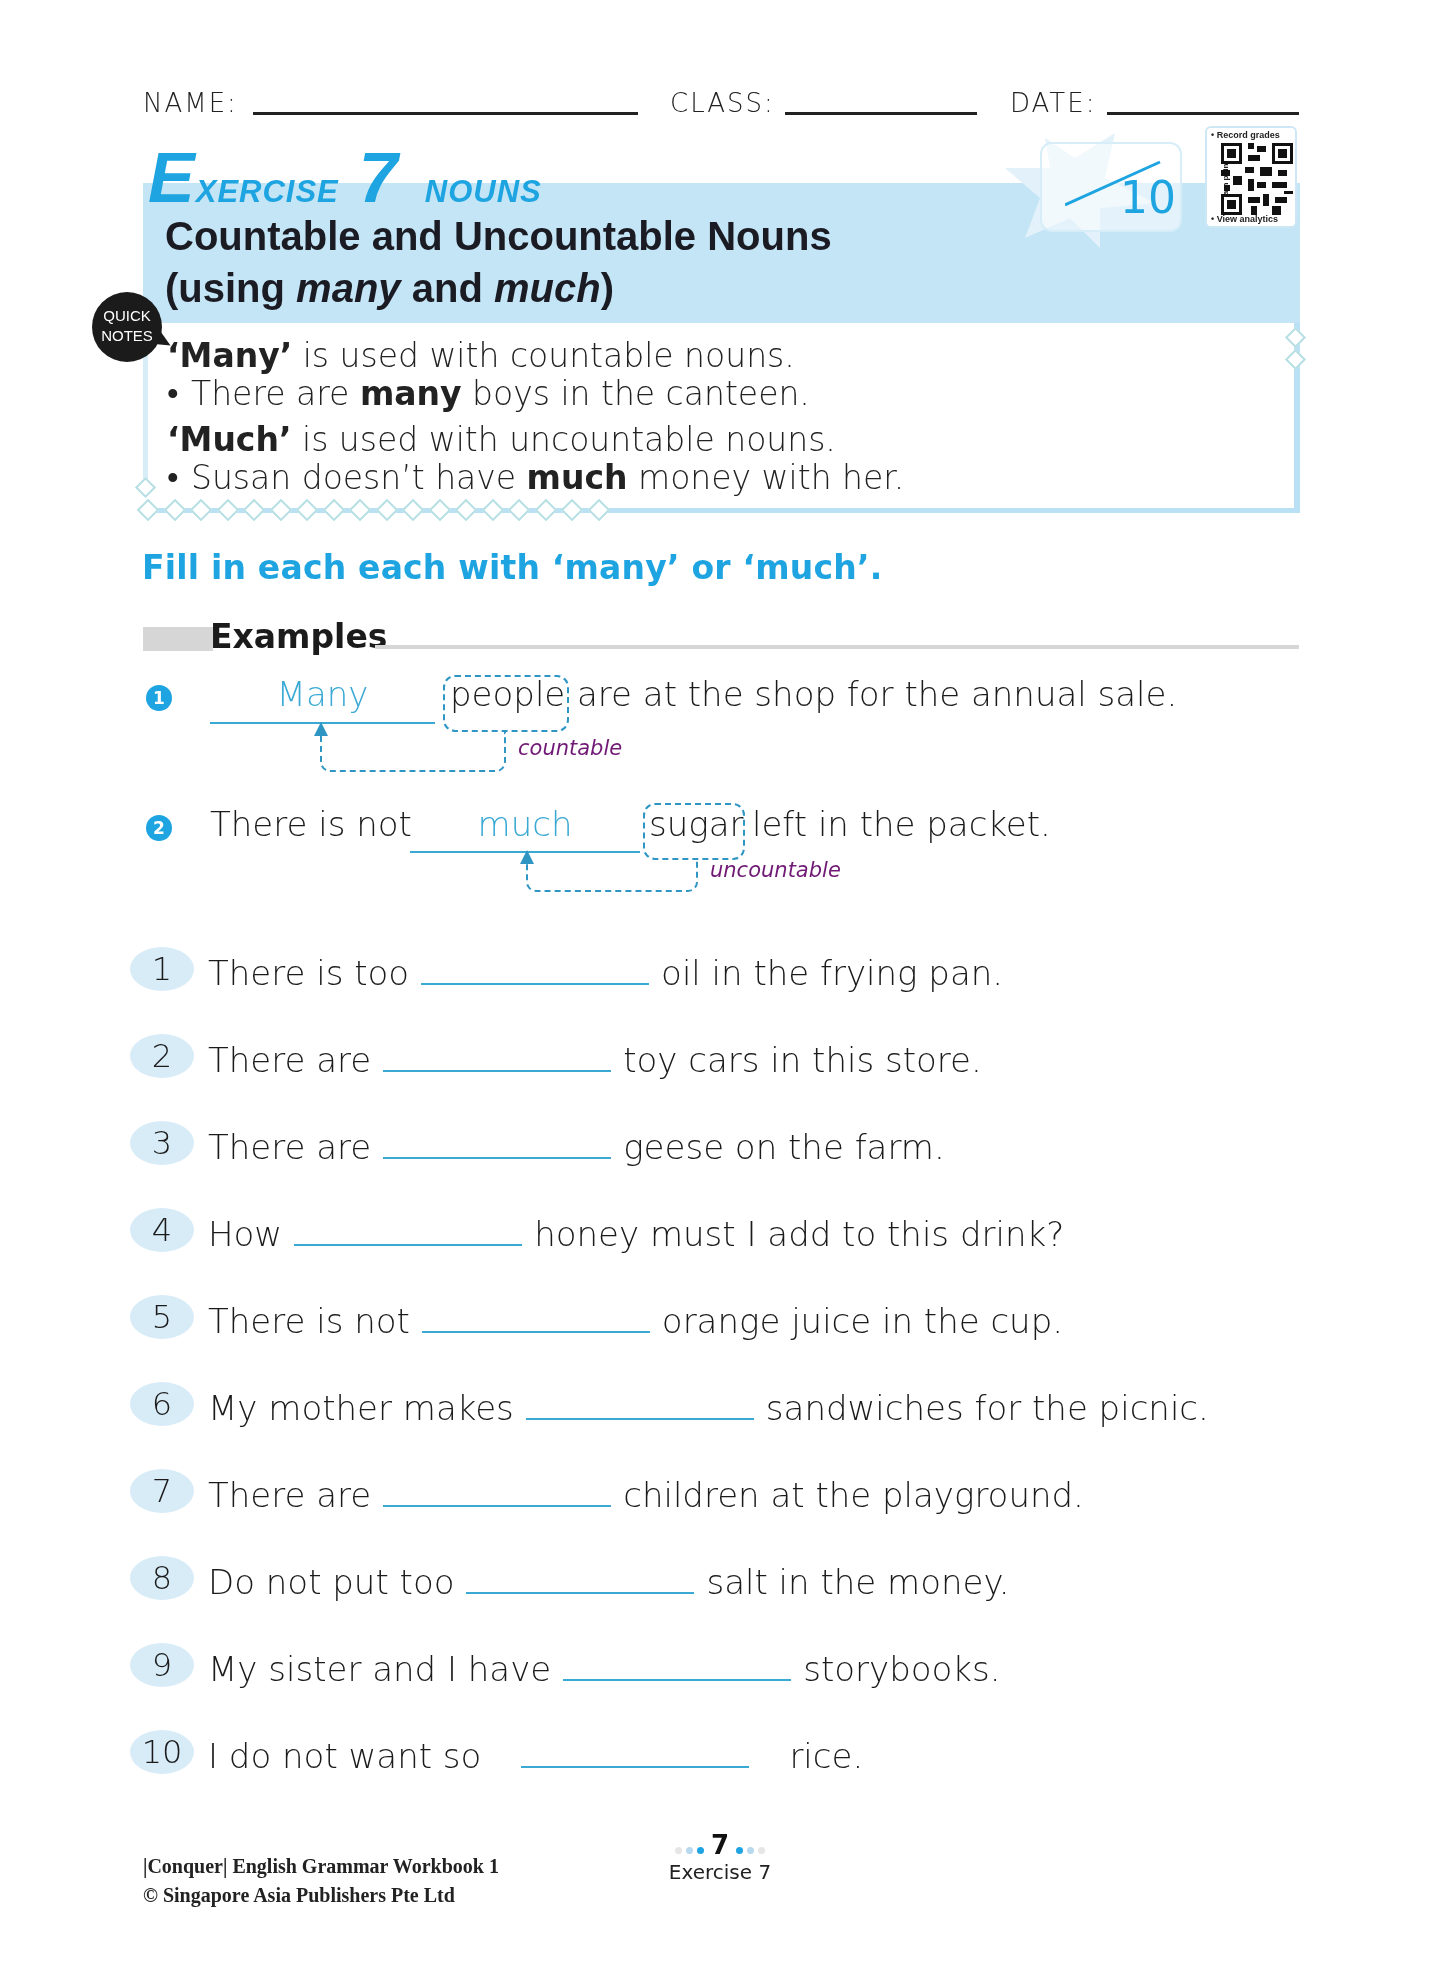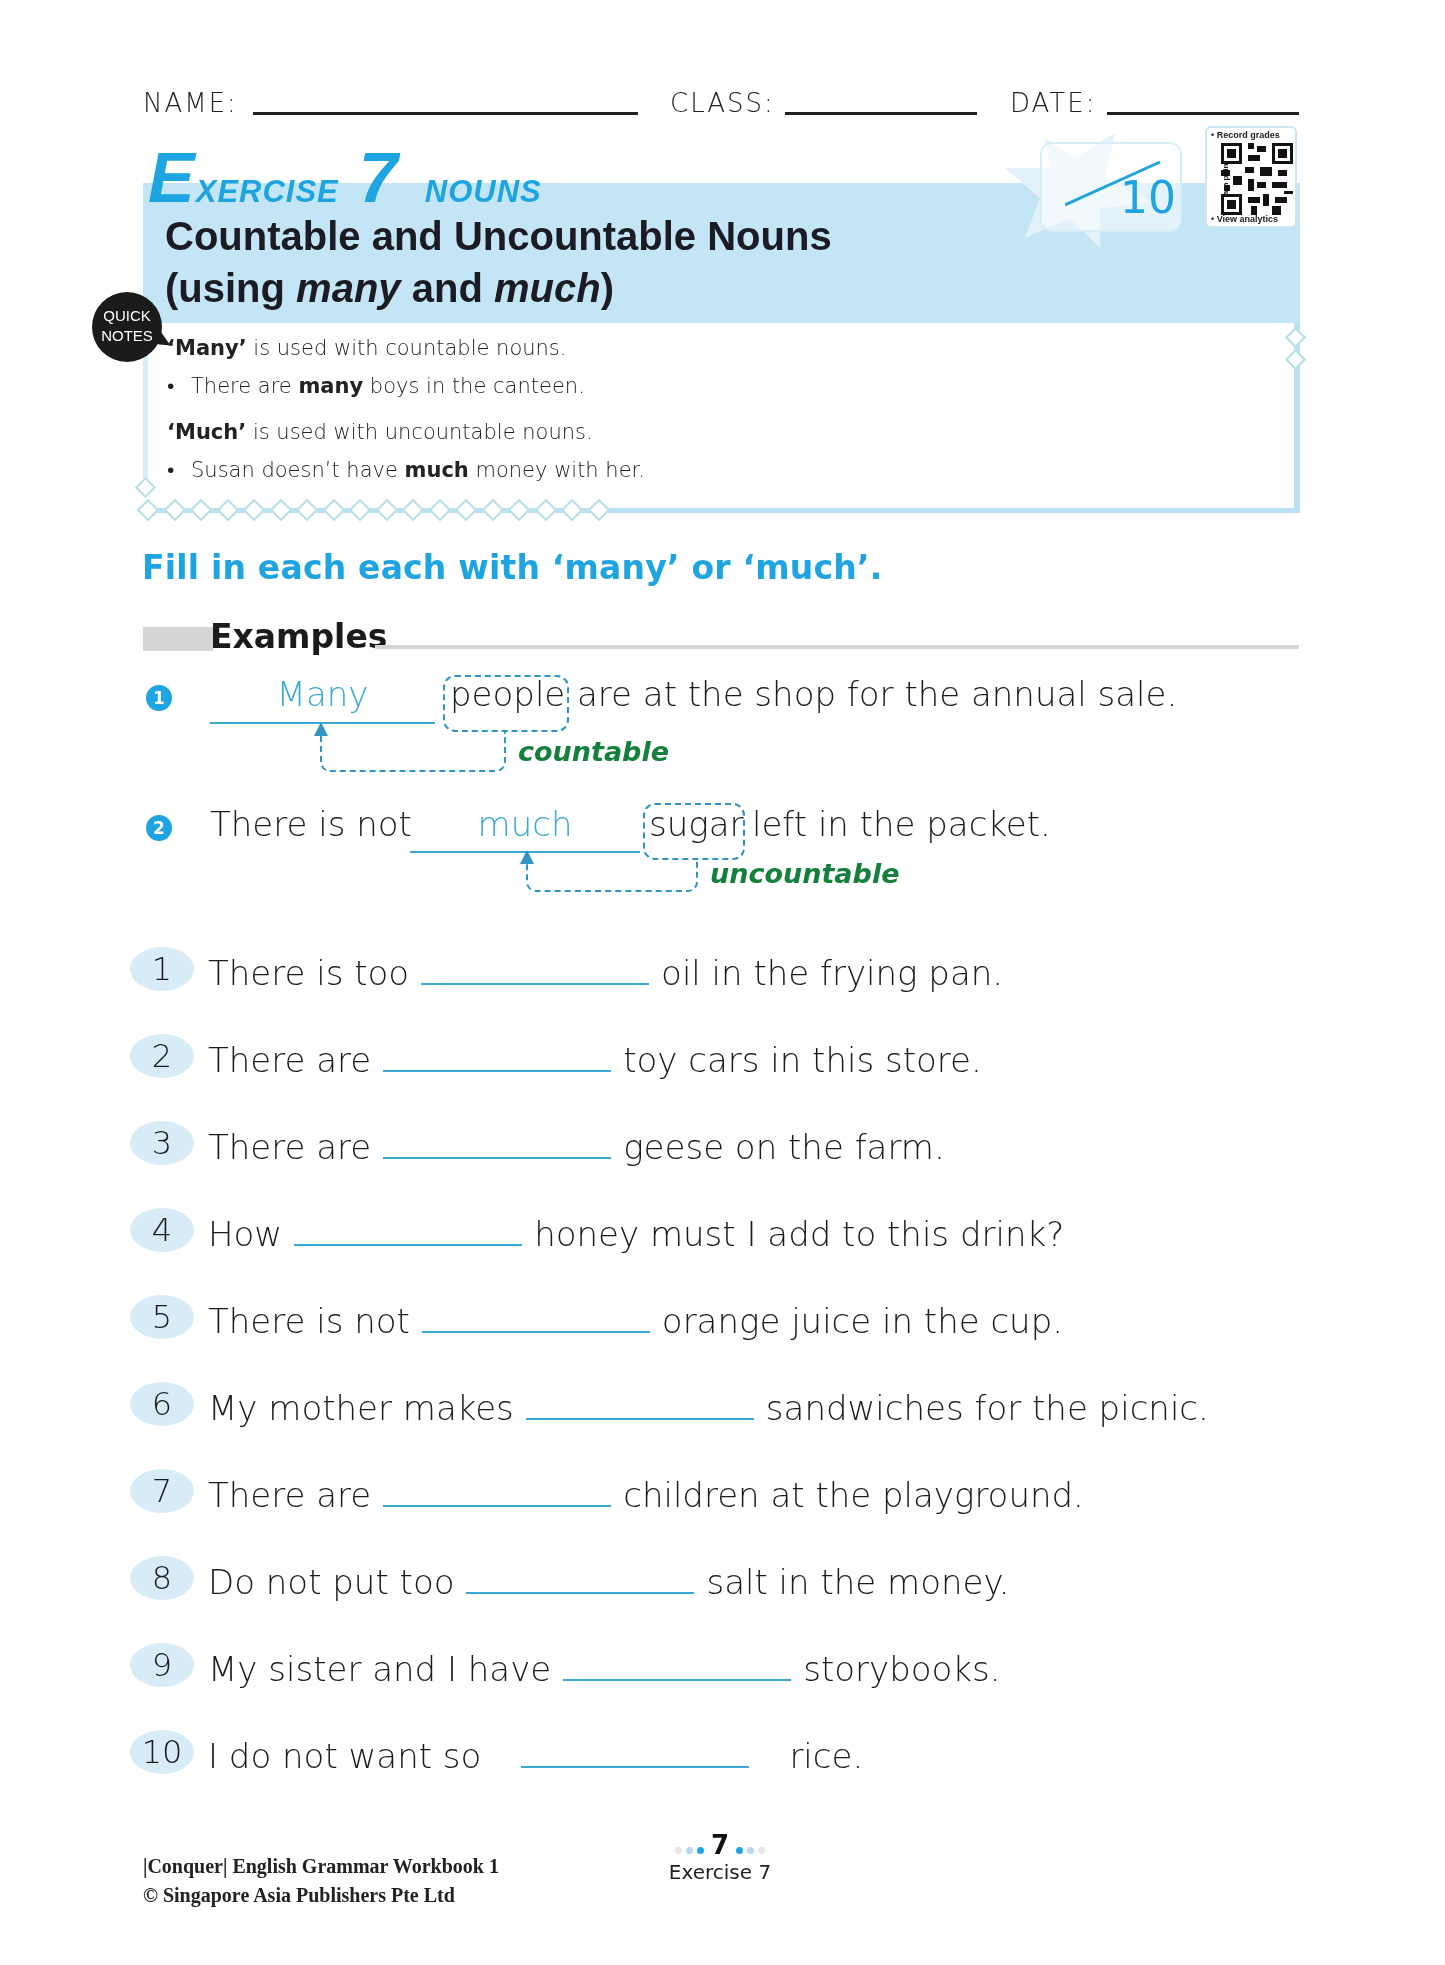--- a/index.html
+++ b/index.html
@@ -31,21 +31,21 @@
   .qr .t1 { top: 2px; }
   .qr .t2 { bottom: 2px; }
   .qr .side { position: absolute; left: -4px; top: 46px; font-size: 8px; font-weight: 700; transform: rotate(-90deg); font-family: "Liberation Sans", sans-serif; white-space: nowrap; color: #222; }
   .qr svg { position: absolute; left: 14px; top: 15px; }
 
   
   .notes-box { position: absolute; left: 143px; top: 323px; width: 1157px; height: 190px; border-right: 6px solid #b9e0f4; border-bottom: 5px solid #b9e0f4; }
   .notes-left { position: absolute; left: 143px; top: 323px; width: 5px; height: 165px; background: #d7eef9; }
   .qn-bubble { position: absolute; left: 92px; top: 292px; width: 70px; height: 70px; border-radius: 50%; background: #1b1b1b; color: #fff; font-family: "Liberation Sans", sans-serif; font-size: 15px; line-height: 20px; text-align: center; padding-top: 14px; }
   .qn-tail { position: absolute; left: 150px; top: 330px; width: 0; height: 0; border-left: 22px solid #1b1b1b; border-top: 10px solid transparent; border-bottom: 10px solid transparent; transform: rotate(30deg); }
-  .note { position: absolute; left: 167px; font-size: 21px; color: #222; font-weight: 300; white-space: nowrap; }
+  .note { position: absolute; left: 167px; font-size: 33px; color: #222; font-weight: 300; white-space: nowrap; }
   .note b { font-weight: 700; }
   .note .bul { display: inline-block; width: 24px; }
   .diamonds { position: absolute; left: 140px; top: 502px; height: 20px; display: flex; }
   .diamond { width: 16px; height: 16px; border: 2px solid #b6dfe3; transform: rotate(45deg); margin-right: 10.5px; background: #fff; }
   .dia-r { position: absolute; width: 15px; height: 15px; border: 2px solid #b6dfe3; transform: rotate(45deg); background: #fff; }
 
   
   .instruction { position: absolute; left: 142px; top: 548px; font-size: 33px; font-weight: 700; color: #1ea4e0; letter-spacing: 0.2px; }
 
   
@@ -54,21 +54,21 @@
   .ex-rule { position: absolute; left: 375px; top: 645px; width: 924px; height: 4px; background: #d6d6d6; }
 
   
   .circle-num { position: absolute; width: 26px; height: 26px; border-radius: 50%; background: #1ea4e0; color: #fff; font-size: 17px; font-weight: 700; text-align: center; line-height: 26px; }
   .sent { position: absolute; font-size: 34px; color: #1b1b1b; font-weight: 300; white-space: nowrap; }
   .answer { position: absolute; font-size: 34px; color: #3aa9d4; font-weight: 300; text-align: center; }
   .blank { position: absolute; height: 2px; background: #3aa9d4; }
   .dash-box { position: absolute; border: 2px dashed #2f96c4; border-radius: 12px; }
   .conn { position: absolute; border-left: 2px dashed #2f96c4; border-right: 2px dashed #2f96c4; border-bottom: 2px dashed #2f96c4; border-radius: 0 0 10px 10px; }
   .arrow-up { position: absolute; width: 0; height: 0; border-left: 7px solid transparent; border-right: 7px solid transparent; border-bottom: 14px solid #2f96c4; }
-  .tag { position: absolute; font-size: 27px; font-style: italic; color: #15803d; font-weight: 700; }
+  .tag { position: absolute; font-size: 21px; font-style: italic; color: #701a75; font-weight: 400; }
 
   
   .q-num { position: absolute; left: 130px; width: 64px; height: 44px; border-radius: 50%; background: #d8ecf8; font-size: 32px; color: #1b1b1b; text-align: center; line-height: 44px; font-weight: 300; }
   .q-row { position: absolute; left: 208px; font-size: 34px; color: #1b1b1b; font-weight: 300; white-space: nowrap; display: flex; align-items: flex-end; }
   .q-input { display: inline-block; border: none; outline: none; border-bottom: 2px solid #3aa9d4; background: transparent; font-size: 32px; color: #3aa9d4; font-family: "DejaVu Sans", sans-serif; margin: 0 12px 8px 12px; height: 40px; text-align: center; }
 
   
   .foot-l { position: absolute; left: 143px; font-family: "Liberation Serif", serif; font-size: 20px; color: #222; font-weight: bold; }
   .foot-page { position: absolute; left: 660px; top: 1830px; width: 120px; text-align: center; }
   .foot-page .n { font-size: 26px; font-weight: 700; color: #111; }

